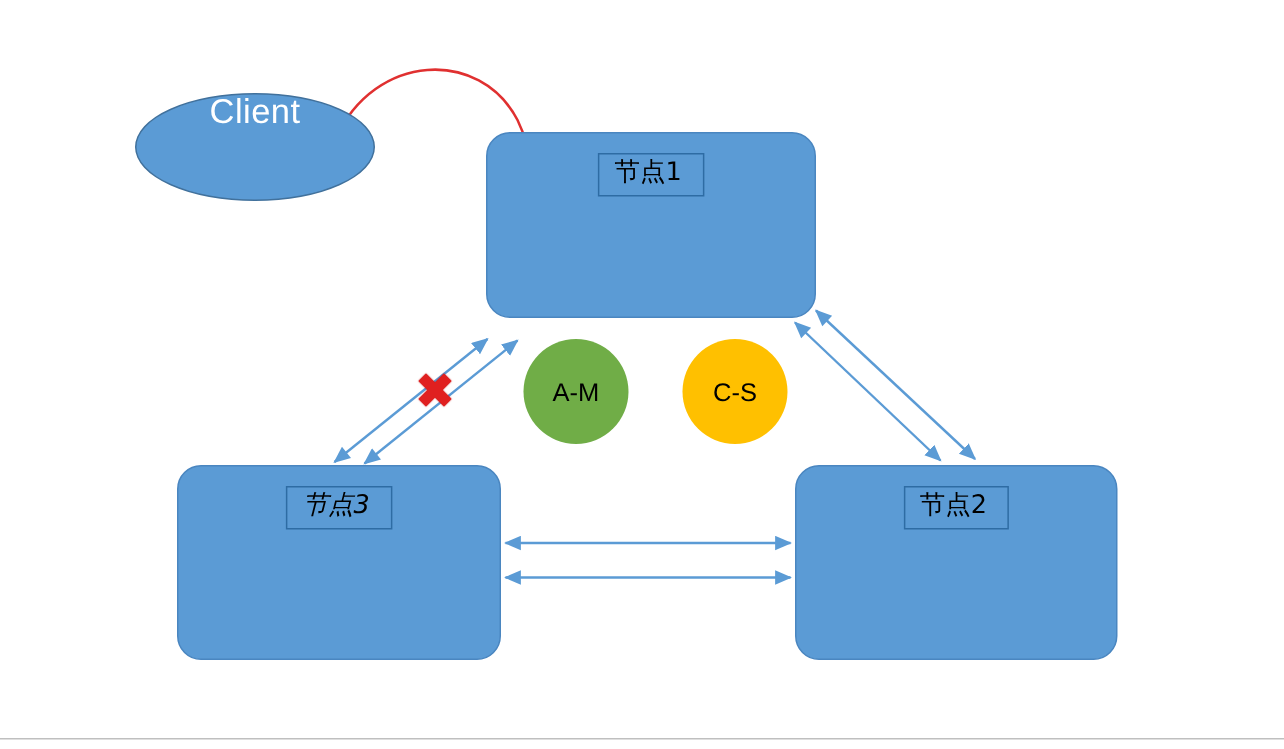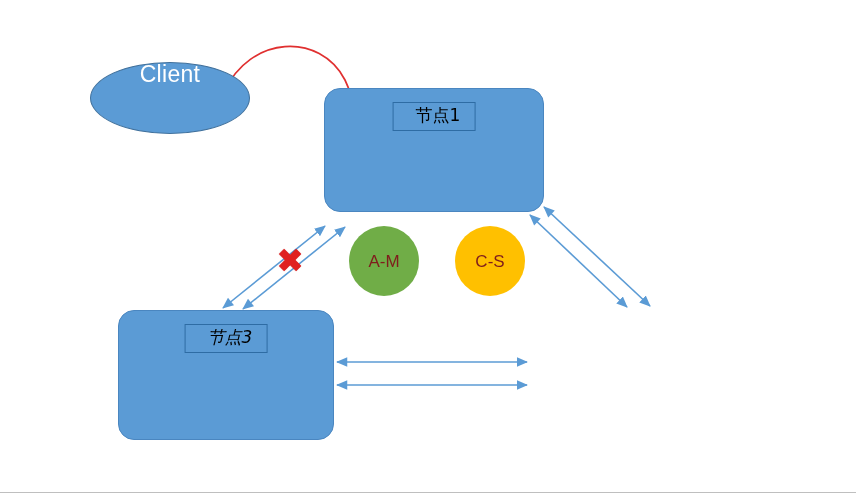--- a/index.html
+++ b/index.html
@@ -55,40 +55,40 @@
     border-radius: 16px;
     box-sizing: border-box;
   }
   .node-title-box {
     position: absolute;
     left: 50%;
     transform: translateX(-50%);
     top: 13px;
     border: 1.5px solid #2E6CA4;
     background: transparent;
-    padding: 3px 14px 4px 22px;
+    padding: 3px 14px 4px 10px;
     box-sizing: border-box;
   }
   .node-title-text {
     color: #000000;
     font-size: 17px;
     line-height: 1.15;
     white-space: nowrap;
     font-family: "DejaVu Sans", "Liberation Sans", sans-serif;
   }
   .circle {
     position: absolute;
     border-radius: 50%;
     display: flex;
     align-items: center;
     justify-content: center;
     box-sizing: border-box;
   }
   .circle-label {
-    color: #7f1d1d;
+    color: #000000;
     font-size: 17px;
     line-height: 1;
     white-space: nowrap;
   }
   .circle.green { background: #70AD47; }
   .circle.yellow { background: #FFC000; }
 
   
   #node1 { left: 324px; top: 88px; width: 220px; height: 124px; }
   #node1 .c-left  { left: 24px;  top: 137px; width: 70px; height: 70px; }
@@ -188,18 +188,24 @@
     </div>
   </div>
 
   <div class="node-box" id="node3">
     <div class="node-title-box">
       <span class="node-title-text">节点3</span>
     </div>
 
   </div>
 
+  <div class="node-box" id="node2">
+    <div class="node-title-box">
+      <span class="node-title-text">节点2</span>
+    </div>
+
+  </div>
 
   <div class="x-mark">✖</div>
 
   <div class="bottom-divider"></div>
 
 </div>
 
 </body></html>

